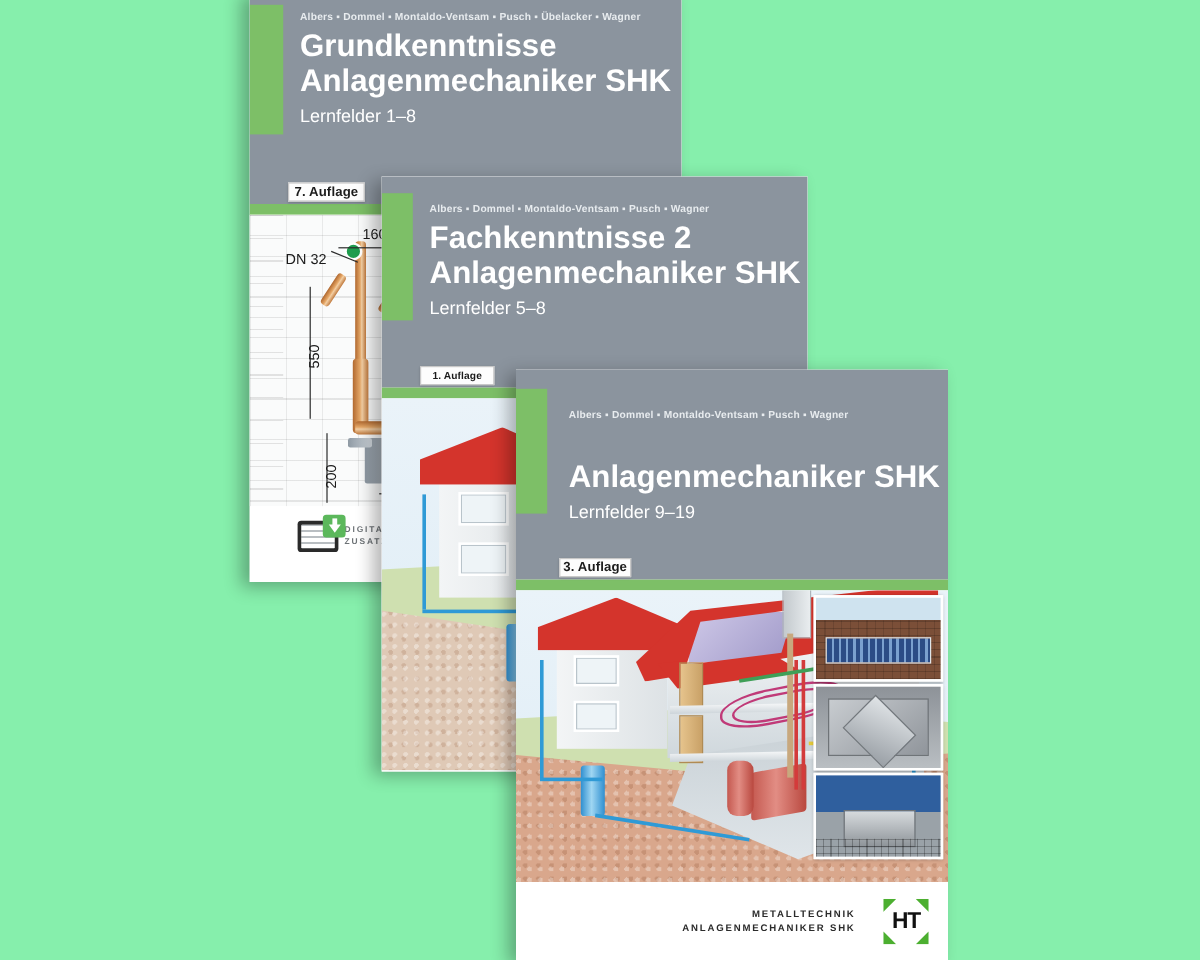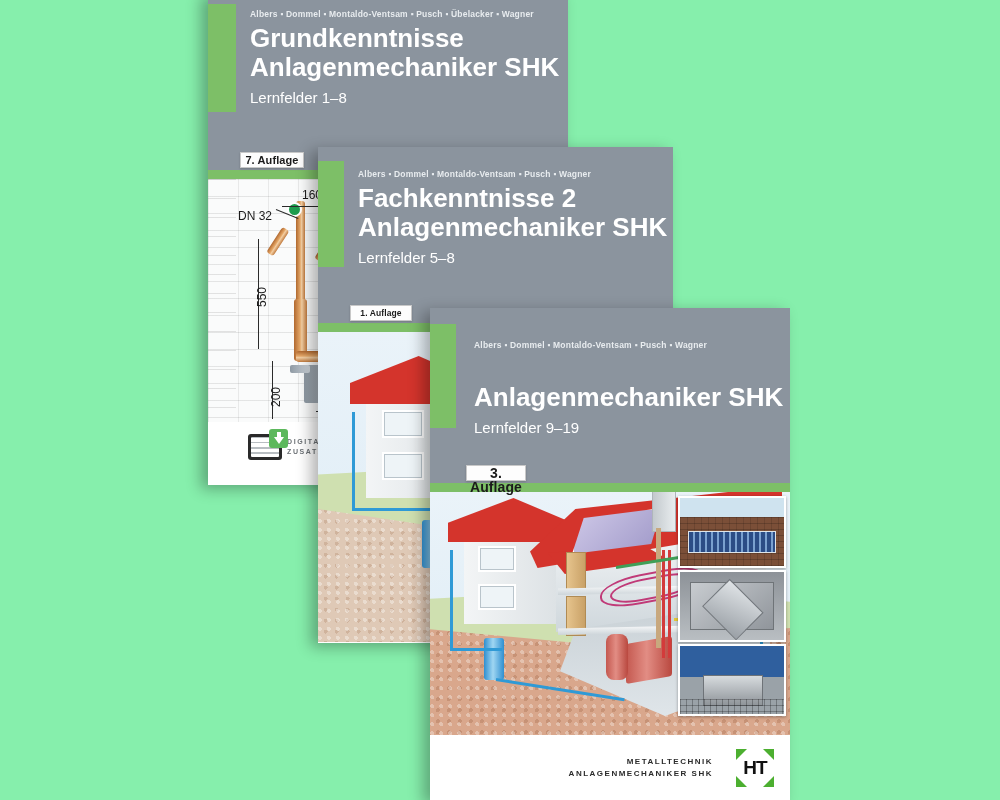--- a/index.html
+++ b/index.html
@@ -355,16 +355,16 @@
         <div class="htmark">
           <div class="c tl"></div>
             <div class="c tr"></div>
           <div class="c bl"></div>
             <div class="c br"></div>
           <div class="ht">HT</div>
         </div>
       </div>
     </div>
 
-    <div class="auflage" style="left:36px;top:157px;width:58px;height:14px;line-height:14px;font-size:14px;">3. Auflage</div>
+    <div class="auflage" style="left:36px;top:157px;width:58px;height:14px;line-height:14px;font-size:11px;">3. Auflage</div>
   </div>
 
 </div>
 
 </body></html>

